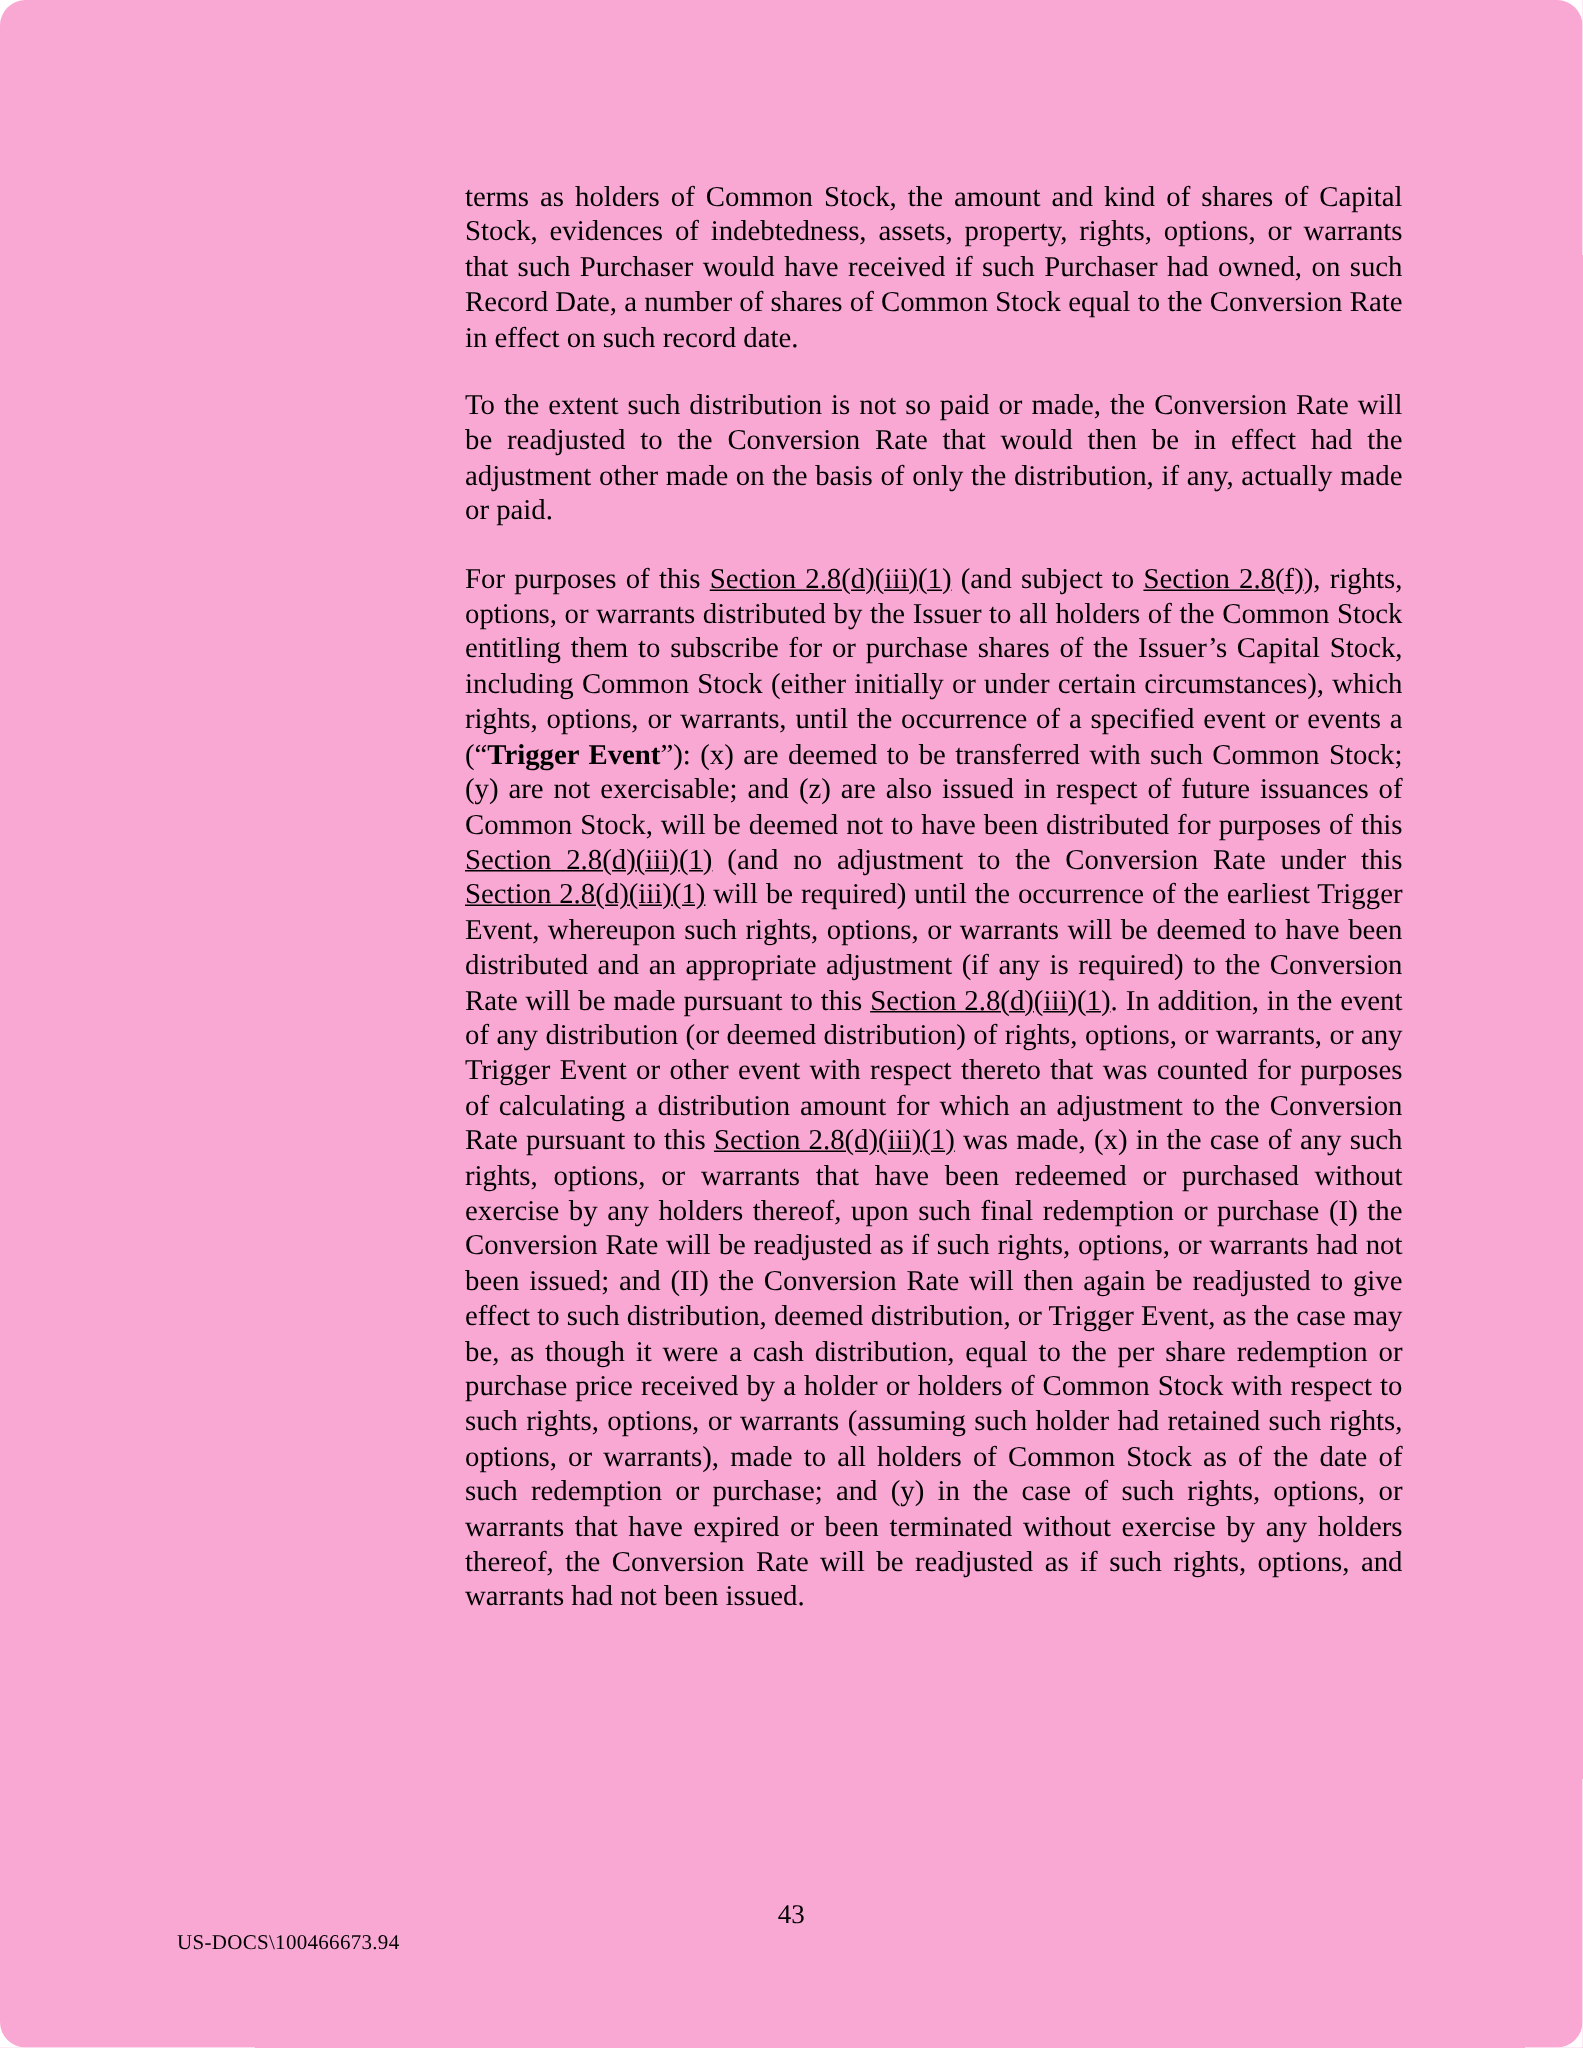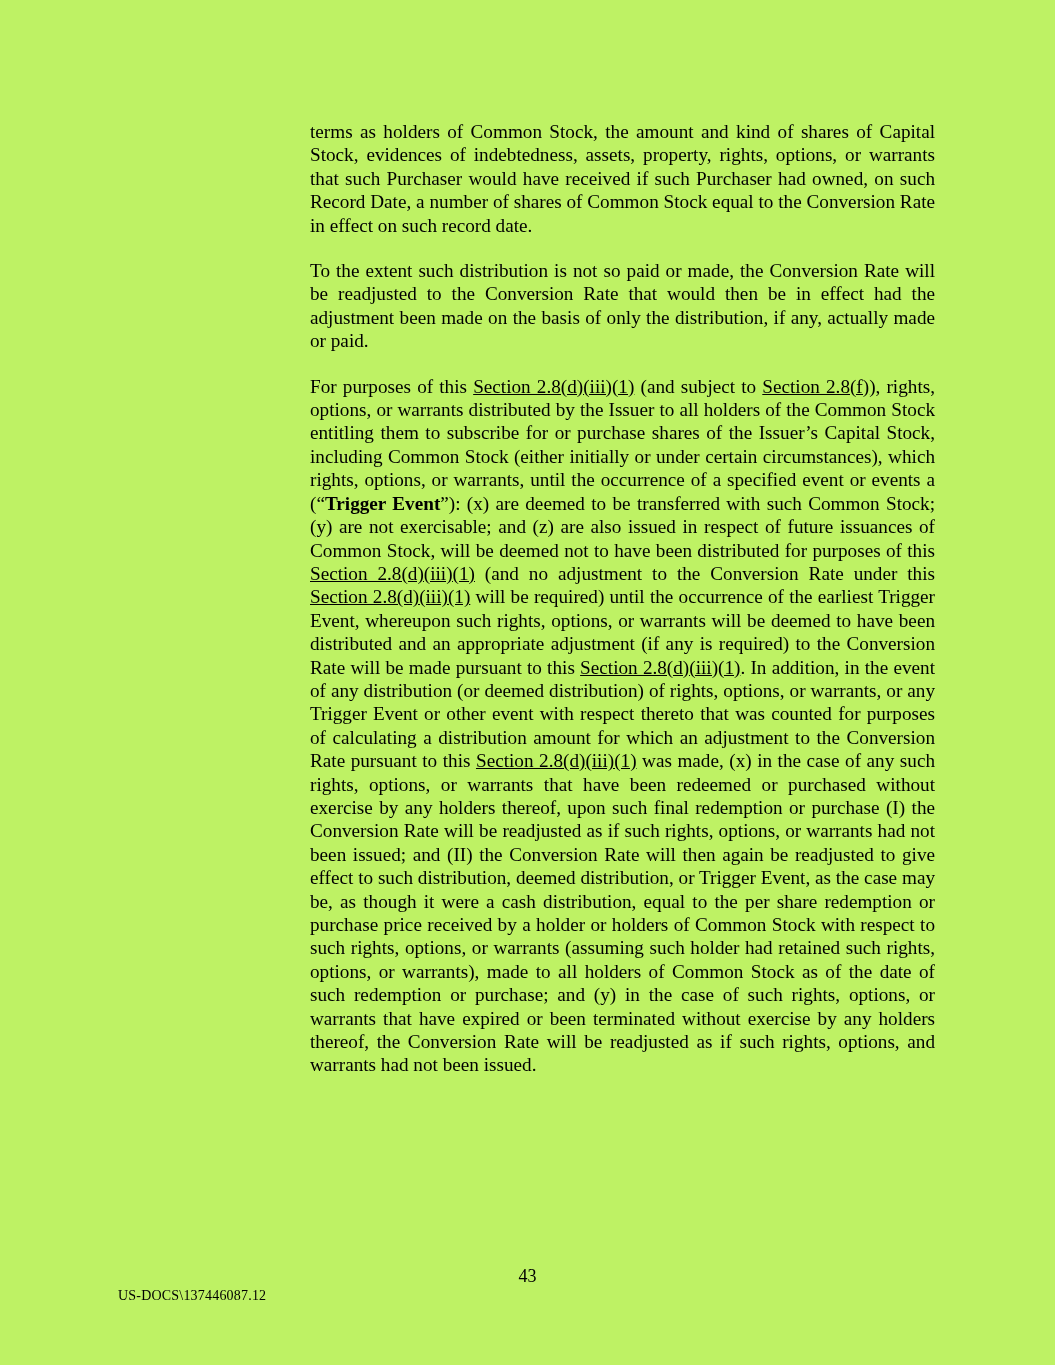--- a/index.html
+++ b/index.html
@@ -4,24 +4,25 @@
 <style>
   html, body {
     margin: 0;
     padding: 0;
     background: #ffffff;
   }
   .page {
     position: relative;
     width: 1055px;
     height: 1365px;
-    background: #bef264;
+    background: #f9a8d4;
     font-family: "Liberation Serif", serif;
     color: #000000;
     box-sizing: border-box;
+    border-radius: 17px;
   }
   .content {
     position: absolute;
     left: 310px;
     top: 120px;
     width: 625px;
   }
   p.para {
     margin: 0 0 22px 0;
     font-size: 19.2px;
@@ -59,22 +60,22 @@
 </style>
 </head>
 <body>
 
 <div class="page">
 
   <div class="content">
 
     <p class="para">terms as holders of Common Stock, the amount and kind of shares of Capital Stock, evidences of indebtedness, assets, property, rights, options, or warrants that such Purchaser would have received if such Purchaser had owned, on such Record Date, a number of shares of Common Stock equal to the Conversion Rate in effect on such record date.</p>
 
-    <p class="para">To the extent such distribution is not so paid or made, the Conversion Rate will be readjusted to the Conversion Rate that would then be in effect had the adjustment been made on the basis of only the distribution, if any, actually made or paid.</p>
+    <p class="para">To the extent such distribution is not so paid or made, the Conversion Rate will be readjusted to the Conversion Rate that would then be in effect had the adjustment other made on the basis of only the distribution, if any, actually made or paid.</p>
 
     <p class="para"><span>For purposes of this </span><span class="u">Section 2.8(d)(iii)(1)</span><span> (and subject to </span><span class="u">Section 2.8(f)</span><span>), rights, options, or warrants distributed by the Issuer to all holders of the Common Stock entitling them to subscribe for or purchase shares of the Issuer’s Capital Stock, including Common Stock (either initially or under certain circumstances), which rights, options, or warrants, until the occurrence of a specified event or events a (“</span><span class="b">Trigger Event</span><span>”): (x) are deemed to be transferred with such Common Stock; (y) are not exercisable; and (z) are also issued in respect of future issuances of Common Stock, will be deemed not to have been distributed for purposes of this </span><span class="u">Section 2.8(d)(iii)(1)</span><span> (and no adjustment to the Conversion Rate under this </span><span class="u">Section 2.8(d)(iii)(1)</span><span> will be required) until the occurrence of the earliest Trigger Event, whereupon such rights, options, or warrants will be deemed to have been distributed and an appropriate adjustment (if any is required) to the Conversion Rate will be made pursuant to this </span><span class="u">Section 2.8(d)(iii)(1)</span><span>. In addition, in the event of any distribution (or deemed distribution) of rights, options, or warrants, or any Trigger Event or other event with respect thereto that was counted for purposes of calculating a distribution amount for which an adjustment to the Conversion Rate pursuant to this </span><span class="u">Section 2.8(d)(iii)(1)</span><span> was made, (x) in the case of any such rights, options, or warrants that have been redeemed or purchased without exercise by any holders thereof, upon such final redemption or purchase (I) the Conversion Rate will be readjusted as if such rights, options, or warrants had not been issued; and (II) the Conversion Rate will then again be readjusted to give effect to such distribution, deemed distribution, or Trigger Event, as the case may be, as though it were a cash distribution, equal to the per share redemption or purchase price received by a holder or holders of Common Stock with respect to such rights, options, or warrants (assuming such holder had retained such rights, options, or warrants), made to all holders of Common Stock as of the date of such redemption or purchase; and (y) in the case of such rights, options, or warrants that have expired or been terminated without exercise by any holders thereof, the Conversion Rate will be readjusted as if such rights, options, and warrants had not been issued.</span></p>
 
   </div>
 
   <div class="page-number">43</div>
-  <div class="footer-code">US-DOCS\137446087.12</div>
+  <div class="footer-code">US-DOCS\100466673.94</div>
 
 </div>
 
 </body></html>

